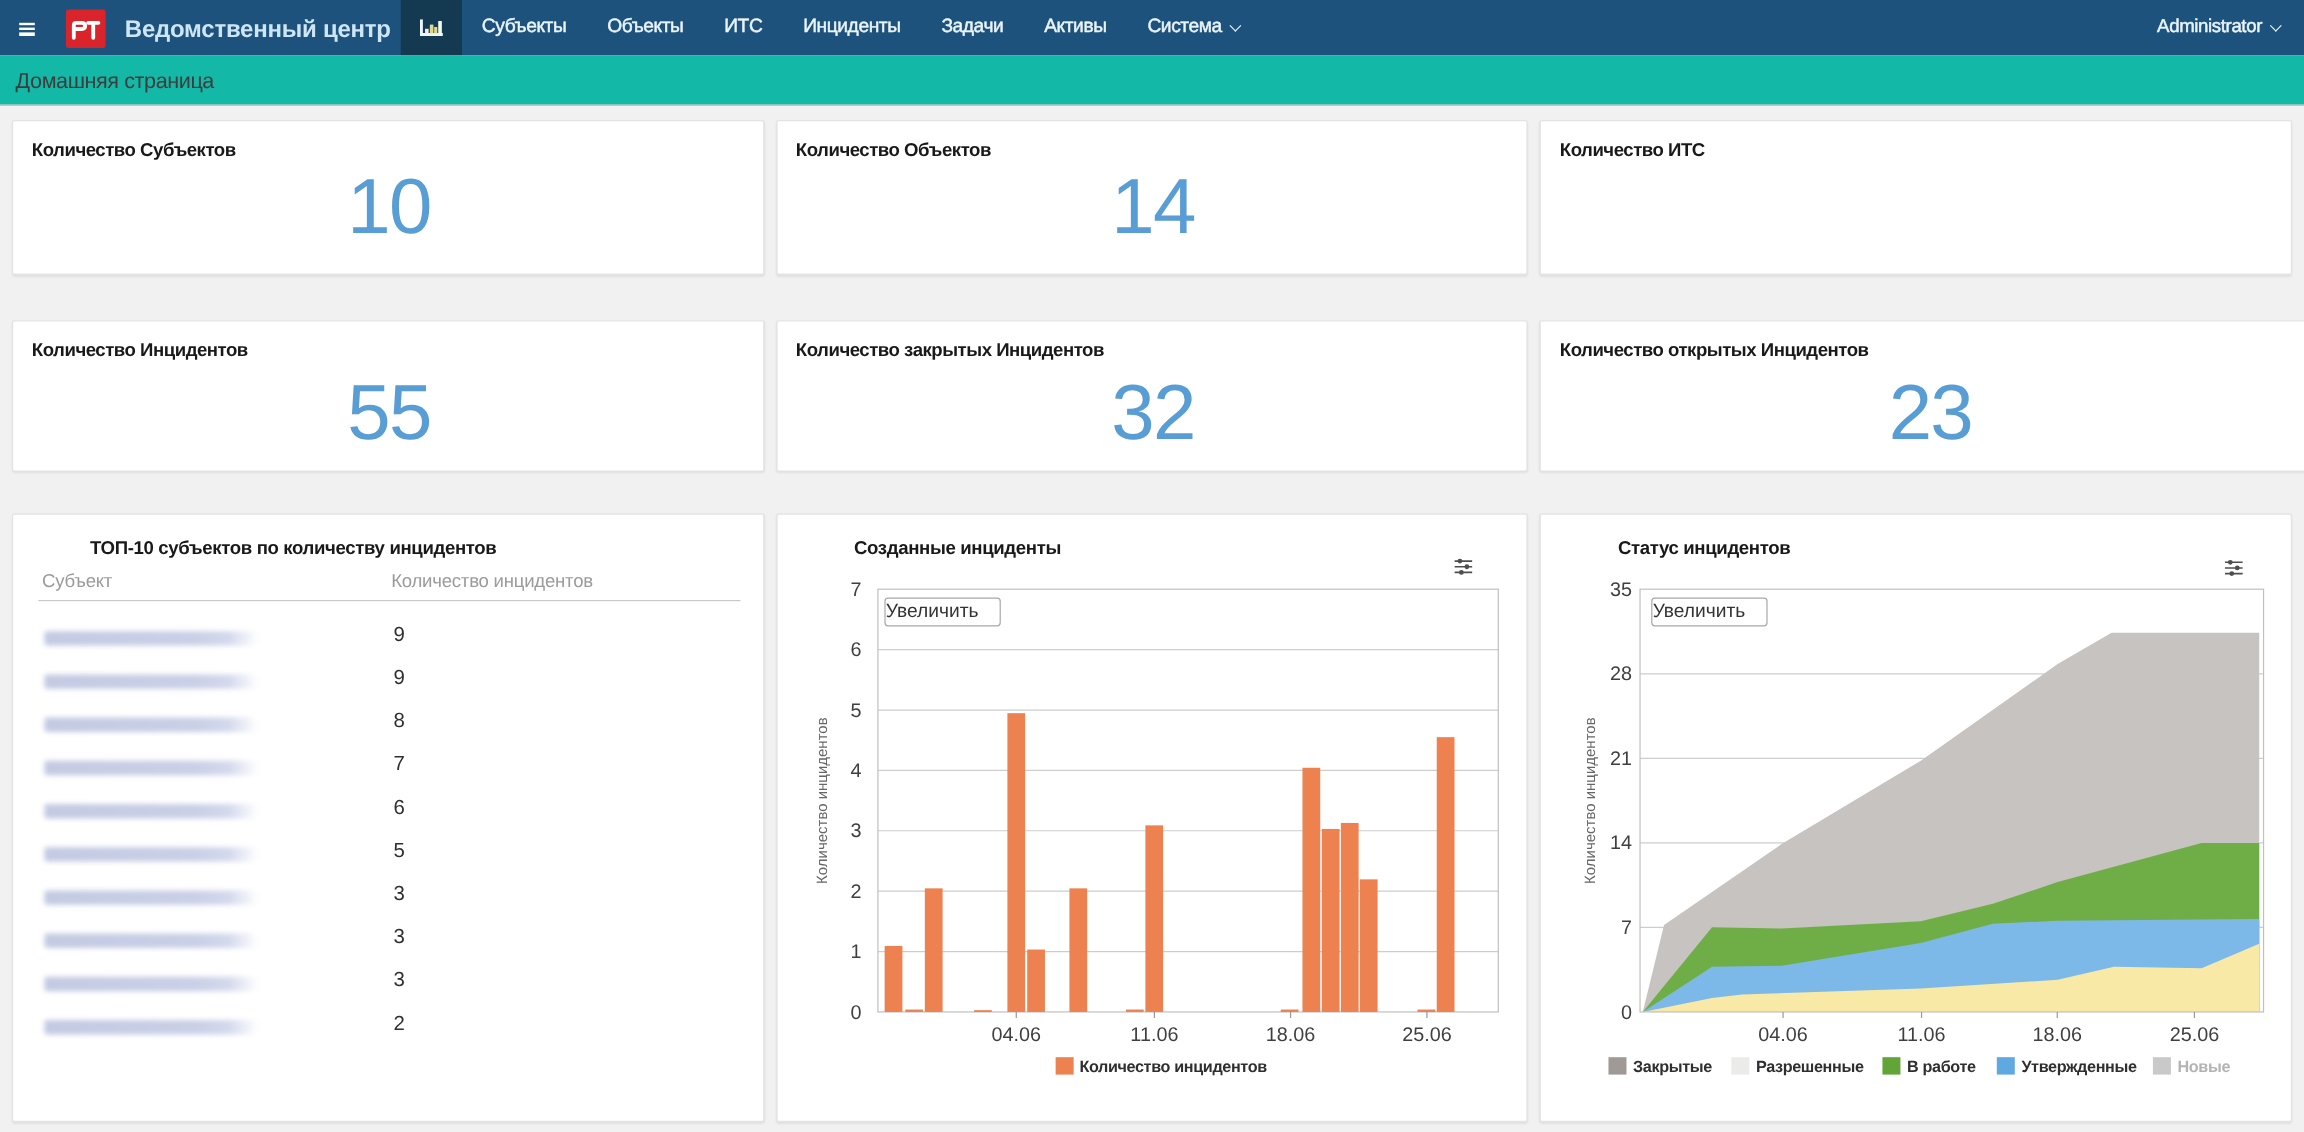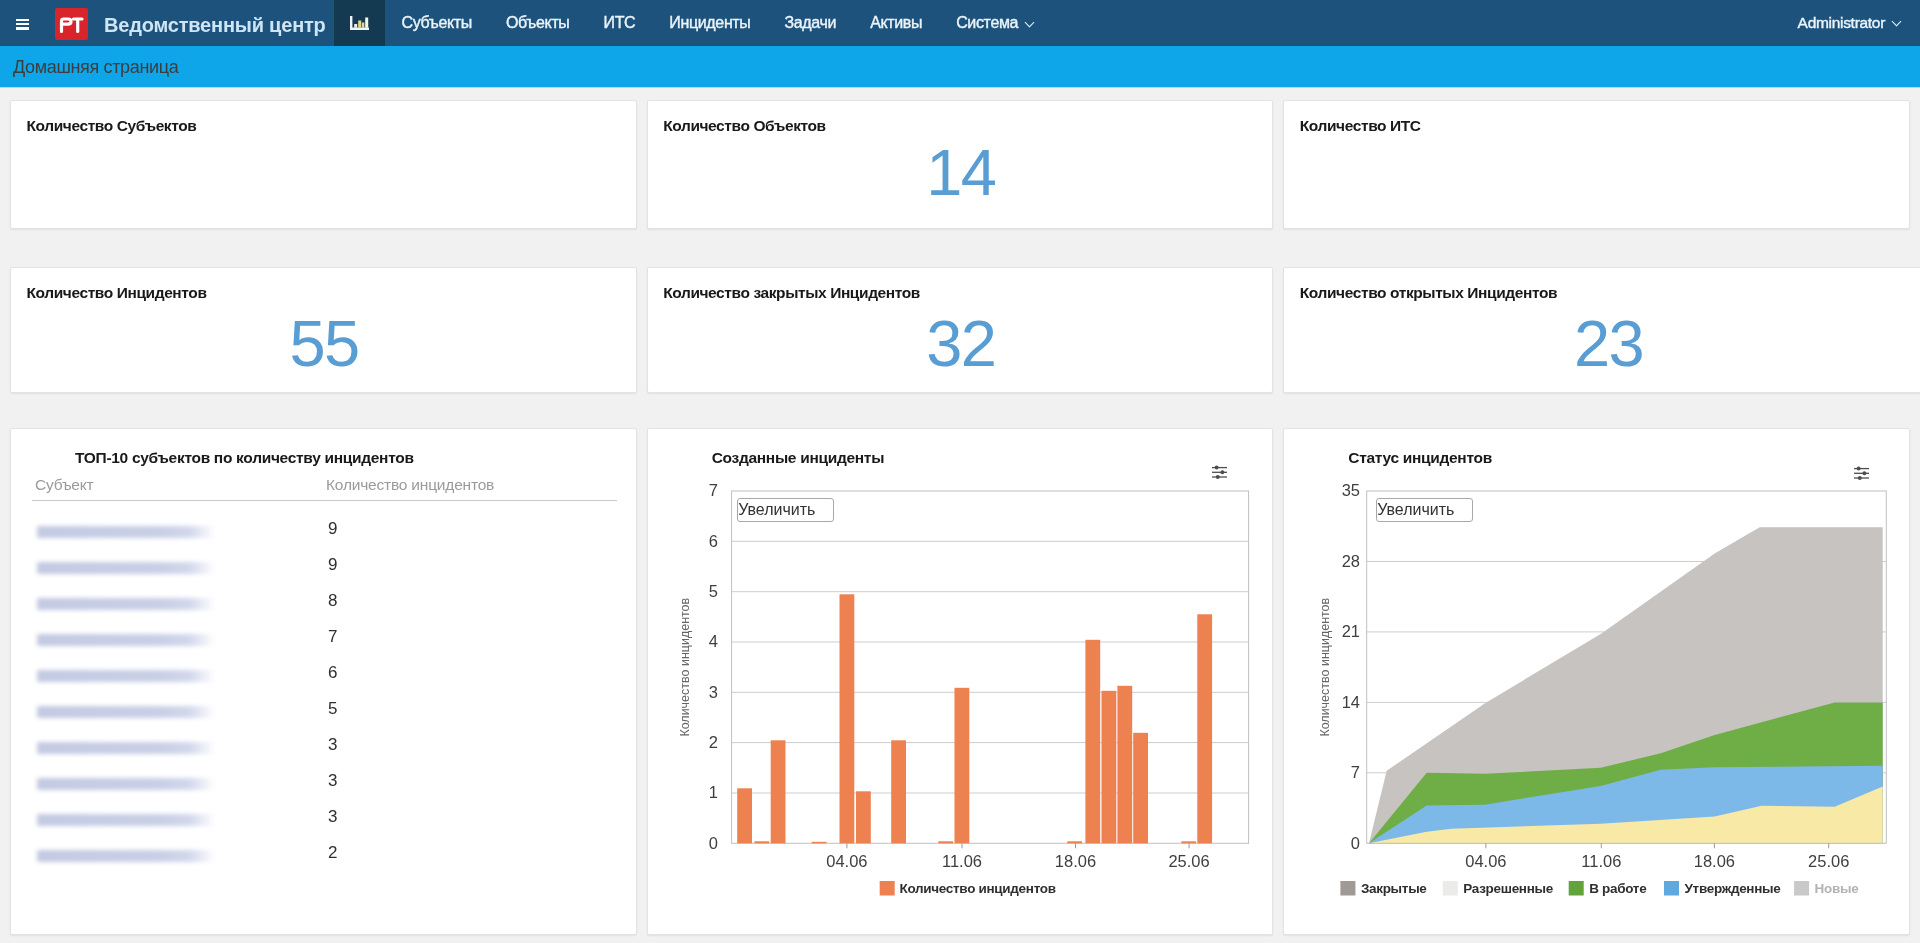--- a/index.html
+++ b/index.html
@@ -10,21 +10,21 @@
 .burger { position:absolute; left:15.5px; top:18.5px; width:13.5px; }
 .burger div { height:2.6px; background:#fff; margin-bottom:1.7px; }
 .logo { position:absolute; left:55px; top:7.5px; width:33px; height:32.5px; background:#d8242a; border-radius:2px; }
 .brand { position:absolute; left:104px; top:13.5px; font-size:20px; font-weight:bold; color:#cde5f5; letter-spacing:-0.2px;text-align:right; }
 .activetab { position:absolute; left:333.5px; top:0; width:51px; height:46px; background:#143a52; }
 .activetab svg { position:absolute; left:16px; top:16px; }
 .navitems { position:absolute; left:384.5px; top:0; height:46px; display:flex; align-items:center; }
 .navitems > span { padding:0 17px; font-size:16px; color:#eaf4fb; letter-spacing:-0.35px; -webkit-text-stroke:0.4px #eaf4fb; }
 .caret { display:inline-block; width:7px; height:7px; border-right:1.8px solid #eaf4fb; border-bottom:1.8px solid #eaf4fb; transform:rotate(45deg); margin-left:8px; margin-bottom:2.5px; }
 .admin { position:absolute; right:20px; top:0; height:46px; display:flex; align-items:center; font-size:15.5px; color:#eaf4fb; letter-spacing:-0.3px; -webkit-text-stroke:0.4px #eaf4fb; }
-.crumb { position:absolute; left:0; top:46px; width:1920px; height:42px; background:#0ea5e9; border-bottom:1px solid #d0d0d0; }
+.crumb { position:absolute; left:0; top:46px; width:1920px; height:42px; background:#14b8a6; border-bottom:1px solid #d0d0d0; }
 .crumb div { position:absolute; left:13px; top:11px; font-size:18px; color:#3d3d3d; letter-spacing:-0.35px; }
 .card { position:absolute; background:#fff; border:1px solid #e3e3e3; border-radius:2px; box-shadow:0 1px 2px rgba(0,0,0,0.07);padding-left:45px; }
 .ctitle { position:absolute; left:15.5px; top:16px; font-size:15.5px; font-weight:bold; color:#191919; letter-spacing:-0.4px; }
 .bignum { position:absolute; left:0; width:100%; text-align:center; transform:translateY(-50%); font-size:65px; letter-spacing:-1.5px; padding-left:1.5px; color:#589dd3; }
 .panel { position:absolute; top:428px; width:626.7px; height:507px; background:#fff; border:1px solid #e3e3e3; border-radius:2px; box-shadow:0 1px 2px rgba(0,0,0,0.07); }
 .ptitle { position:absolute; left:16px; top:20px; font-size:15.5px; font-weight:bold; color:#191919; letter-spacing:-0.3px;margin-left:48px; }
 .thead { position:absolute; top:46.5px; font-size:15.5px; color:#9b9b9b; letter-spacing:-0.2px; }
 .tline { position:absolute; left:20.7px; top:71px; width:585px; height:1px; background:#c8c8c8; }
 .pill { position:absolute; left:25.7px; width:178px; height:12.5px; border-radius:2px;
   background:linear-gradient(90deg, #c3cae2 0%, #c9cfe6 70%, #d3d8ec 86%, rgba(211,216,236,0) 100%); filter:blur(2.2px); }
@@ -66,20 +66,21 @@
       <span>Активы</span>
       <span>Система<span class="caret"></span></span>
   </div>
   <div class="admin">Administrator<span class="caret"></span></div>
 </div>
 <div class="crumb">
     <div>Домашняя страница</div>
   </div>
 <div class="card" style="left:10.0px;top:100px;width:626.7px;height:129px">
   <div class="ctitle">Количество Субъектов</div>
+  <div class="bignum" style="top:70.5px">10</div>
 </div>
 <div class="card" style="left:646.7px;top:100px;width:626.7px;height:129px">
   <div class="ctitle">Количество Объектов</div>
   <div class="bignum" style="top:70.5px">14</div>
 </div>
 <div class="card" style="left:1283.3px;top:100px;width:626.7px;height:129px">
   <div class="ctitle">Количество ИТС</div>
 </div>
 <div class="card" style="left:10.0px;top:267px;width:626.7px;height:126px">
   <div class="ctitle">Количество Инцидентов</div>

